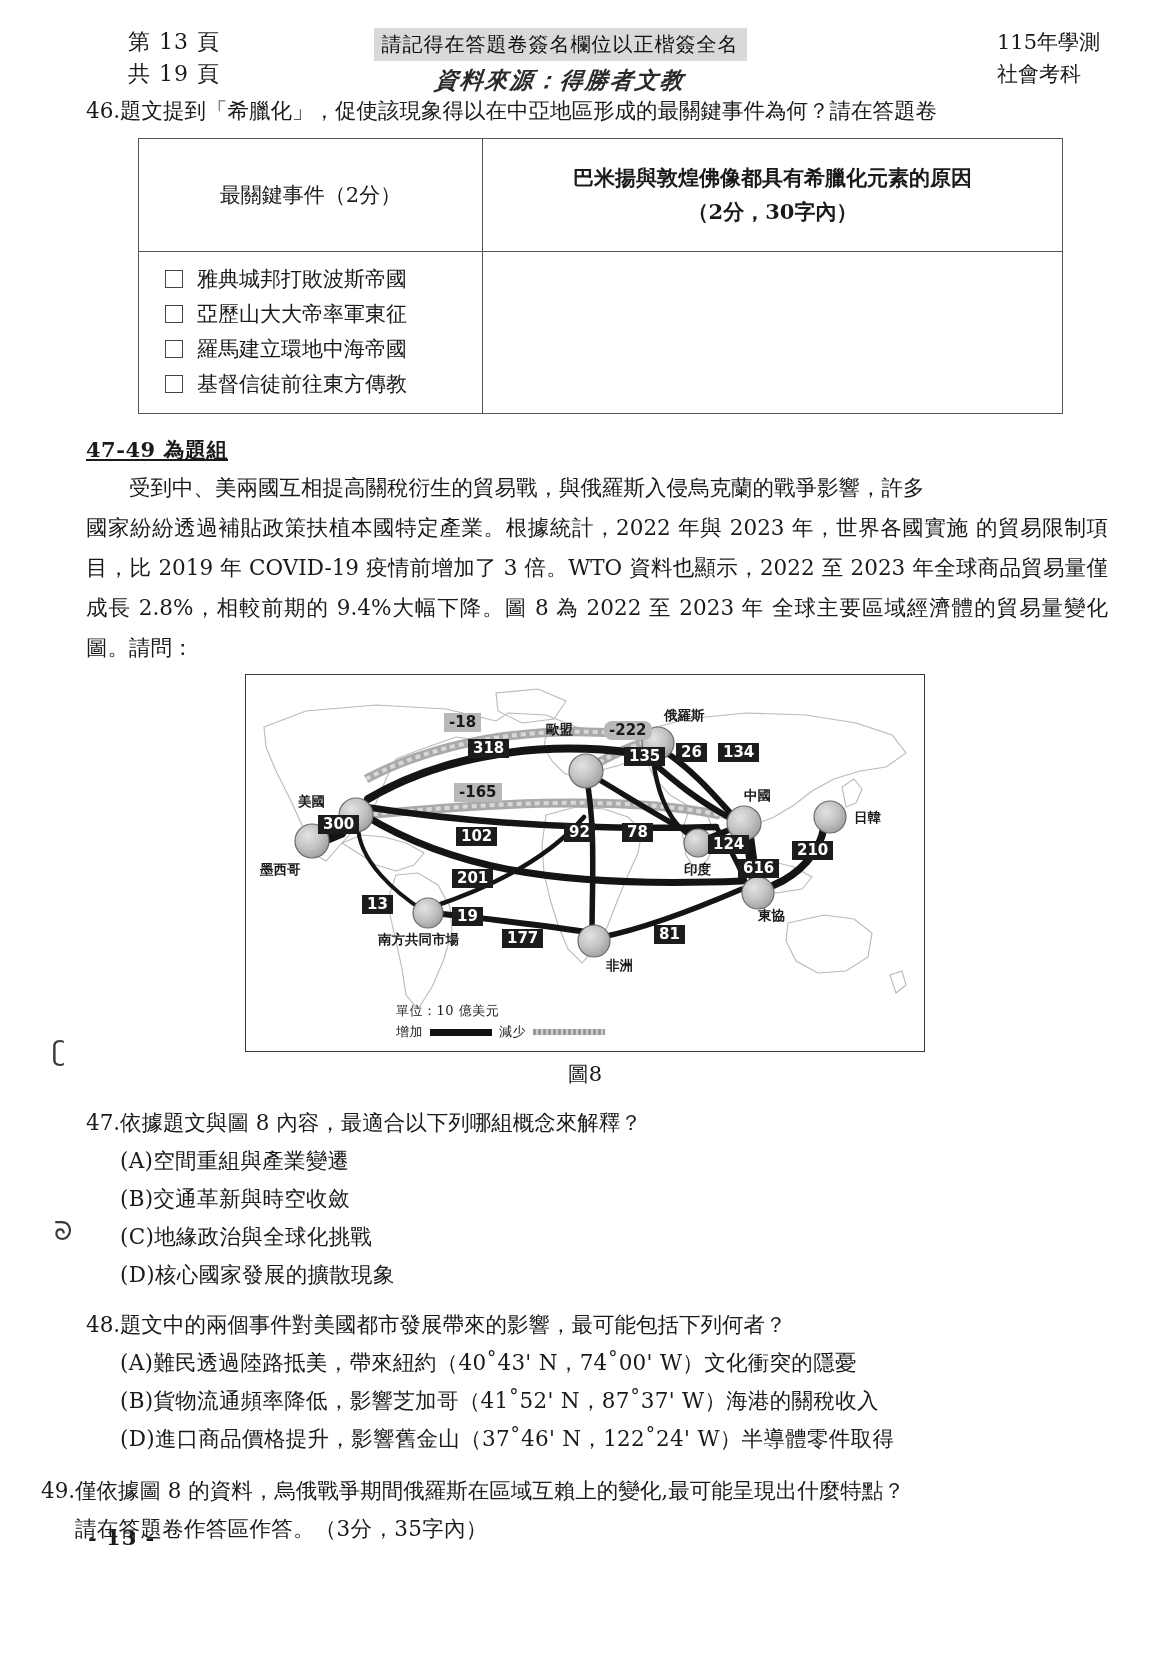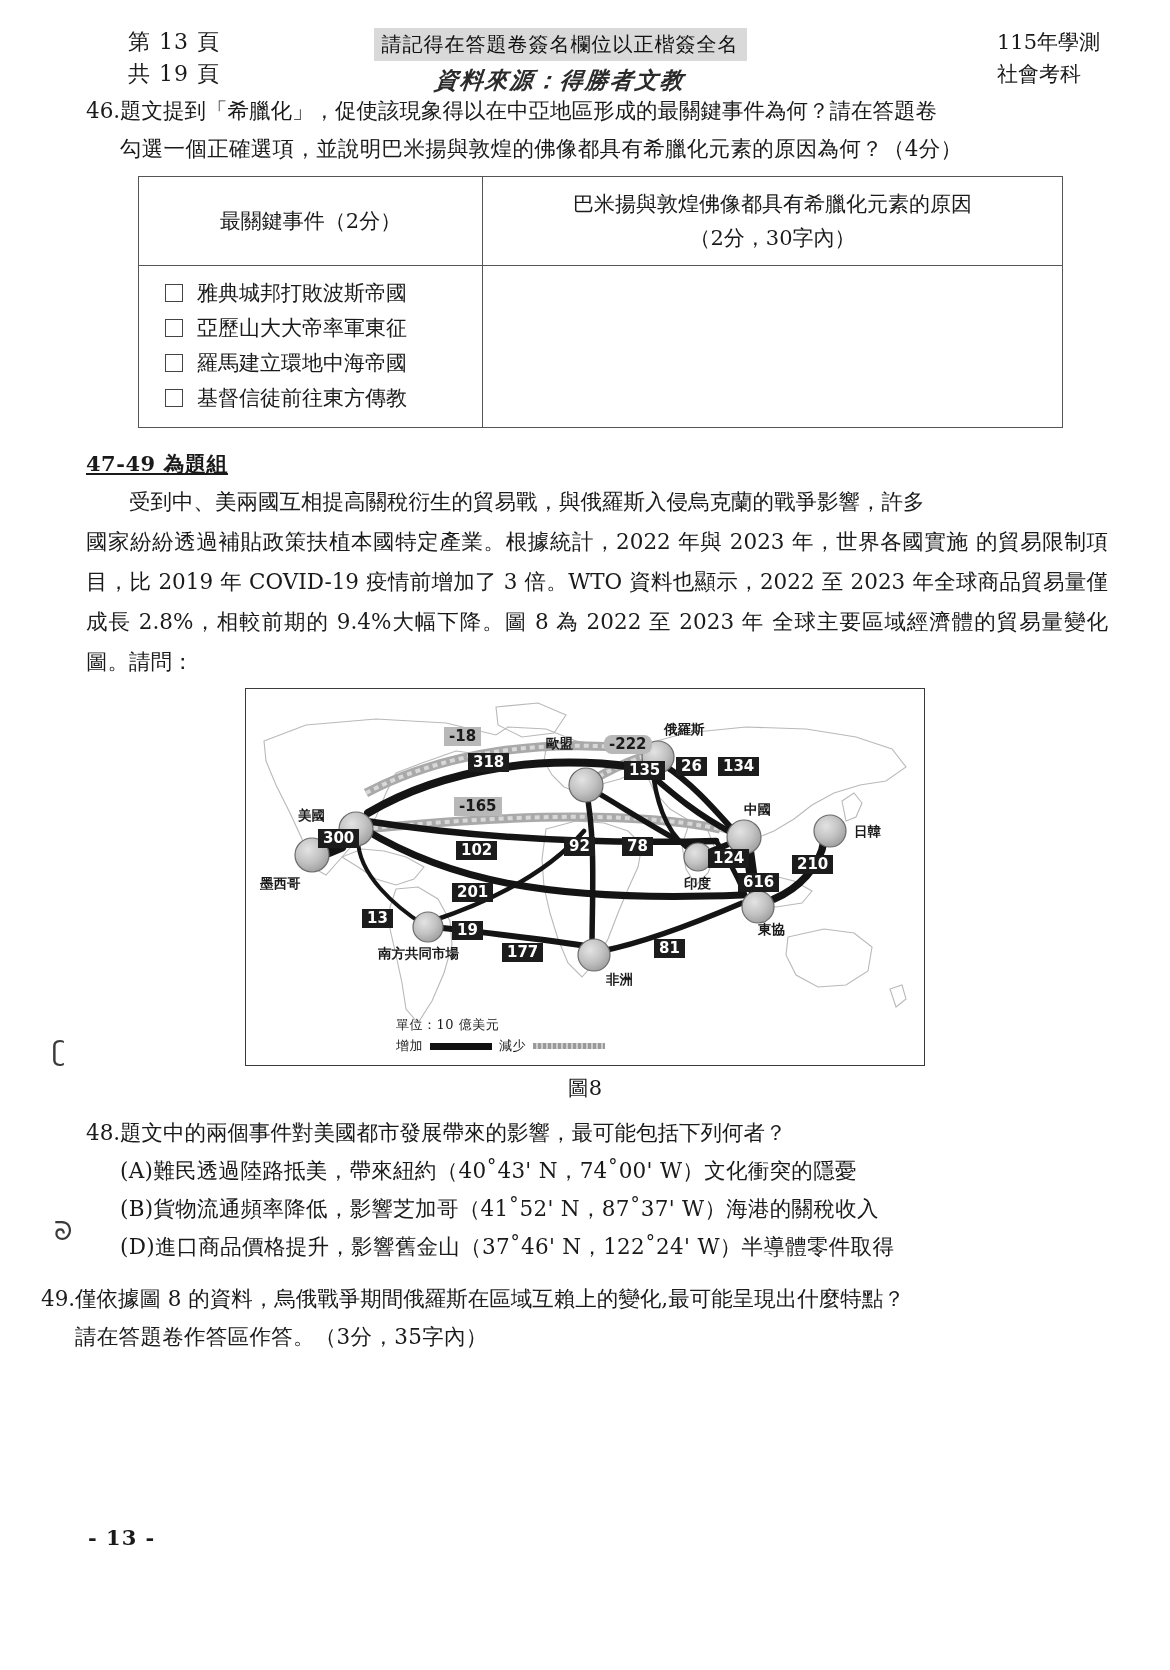--- a/index.html
+++ b/index.html
@@ -39,21 +39,21 @@
   .q-body{flex:1;font-size:21.5px;line-height:38px;text-align:justify;}
   .q-indent{margin-left:34px;}
 
   
   .t46{
     margin:8px 0 0 52px;border-collapse:collapse;width:925px;
     border:1.6px solid #555;
   }
   .t46 td{border:1.4px solid #555;vertical-align:middle;}
   .t46 .th-l{width:335px;text-align:center;font-size:21px;padding:14px 4px;line-height:34px;}
-  .t46 .th-r{text-align:center;font-size:21px;padding:10px 4px;line-height:34px;}
+  .t46 .th-r{text-align:center;font-size:21px;padding:22px 4px;line-height:34px;font-weight:bold;}
   .t46 .opts{padding:8px 0 10px 26px;}
   .opt-row{display:flex;align-items:center;font-size:21px;line-height:32px;margin:3px 0;}
   .cbox{
     width:16px;height:16px;border:1.6px solid #444;display:inline-block;
     margin-right:14px;flex:0 0 16px;background:#fff;
   }
 
   
   .sec-label{
     margin:22px 0 4px 86px;font-size:21px;font-weight:bold;
@@ -119,21 +119,20 @@
       <div>社會考科</div>
     </div>
   </div>
 
   
   <div class="qblock">
     <div class="q-num-row">
       <div class="q-num">46.</div>
       <div class="q-body">題文提到「希臘化」，促使該現象得以在中亞地區形成的最關鍵事件為何？請在答題卷</div>
     </div>
-    <div class="q-line q-indent">勾選一個正確選項，並說明巴米揚與敦煌的佛像都具有希臘化元素的原因為何？（4分）</div>
 
     <table class="t46">
       <tbody>
           <tr>
         <td class="th-l">最關鍵事件（2分）</td>
         <td class="th-r">
           <div>巴米揚與敦煌佛像都具有希臘化元素的原因</div>
           <div>（2分，30字內）</div>
         </td>
       </tr>
@@ -307,20 +306,30 @@
           <span>減少</span>
           <span class="bar-dec"></span>
         </div>
       </div>
     </div>
     <div class="fig-cap">圖8</div>
   </div>
 
   
   <div class="mark" style="left:52px;top:1036px;">ʗ</div>
+  <div class="qblock" style="margin-top:16px;">
+    <div class="q-num-row">
+      <div class="q-num">47.</div>
+      <div class="q-body">依據題文與圖 8 內容，最適合以下列哪組概念來解釋？</div>
+    </div>
+    <div class="q-line q-indent">(A)空間重組與產業變遷</div>
+    <div class="q-line q-indent">(B)交通革新與時空收斂</div>
+    <div class="q-line q-indent">(C)地緣政治與全球化挑戰</div>
+    <div class="q-line q-indent">(D)核心國家發展的擴散現象</div>
+  </div>
 
   
   <div class="mark" style="left:54px;top:1216px;">ᘐ</div>
   <div class="qblock" style="margin-top:12px;">
     <div class="q-num-row">
       <div class="q-num">48.</div>
       <div class="q-body">題文中的兩個事件對美國都市發展帶來的影響，最可能包括下列何者？</div>
     </div>
     <div class="q-line q-indent">(A)難民透過陸路抵美，帶來紐約（40˚43' N，74˚00' W）文化衝突的隱憂</div>
     <div class="q-line q-indent">(B)貨物流通頻率降低，影響芝加哥（41˚52' N，87˚37' W）海港的關稅收入</div>

